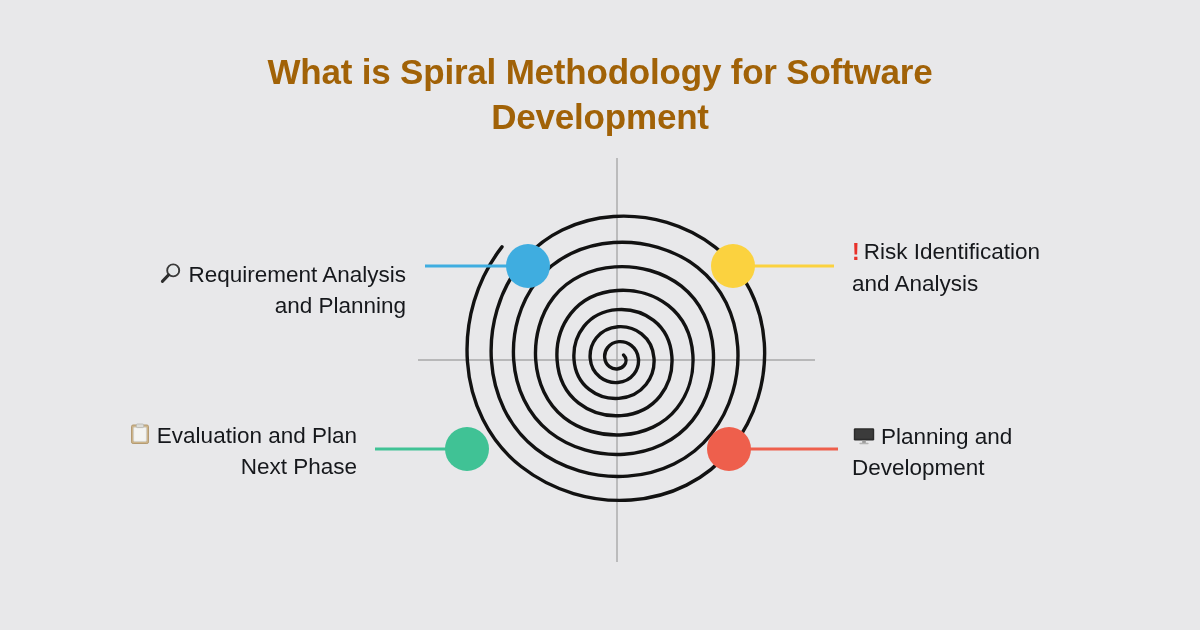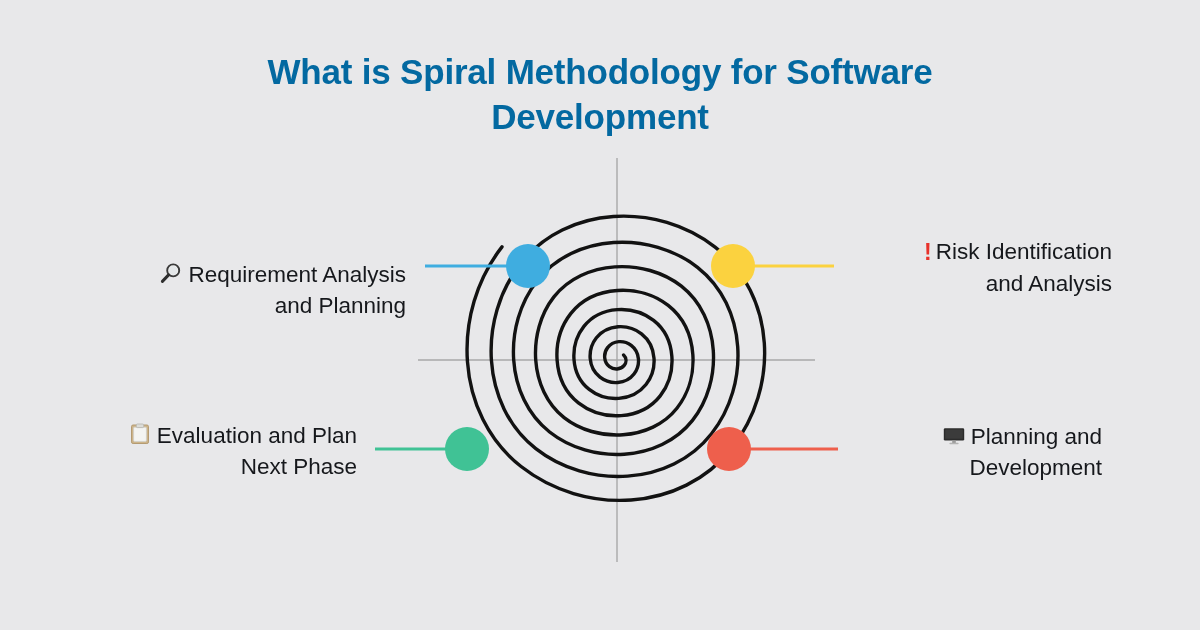--- a/index.html
+++ b/index.html
@@ -21,21 +21,21 @@
   }
   #page-title {
     position: absolute;
     left: 190px;
     top: 50px;
     width: 820px;
     text-align: center;
     font-size: 35px;
     font-weight: bold;
     line-height: 1.28;
-    color: #0369a1;
+    color: #a16207;
     letter-spacing: -0.2px;
   }
   .diagram-svg {
     position: absolute;
     left: 0;
     top: 0;
     width: 1200px;
     height: 630px;
   }
   .phase-label {
@@ -44,21 +44,21 @@
     line-height: 1.37;
     color: #16181c;
   }
   .phase-label .label-text {
     white-space: pre-line;
   }
   .label-left {
     text-align: right;
   }
   .label-right {
-    text-align: right;
+    text-align: left;
   }
   .phase-icon {
     display: inline-block;
     vertical-align: -3px;
     width: 24px;
     height: 24px;
     margin-right: 5px;
     position: relative;
   }
   .phase-icon svg { display: block; }

